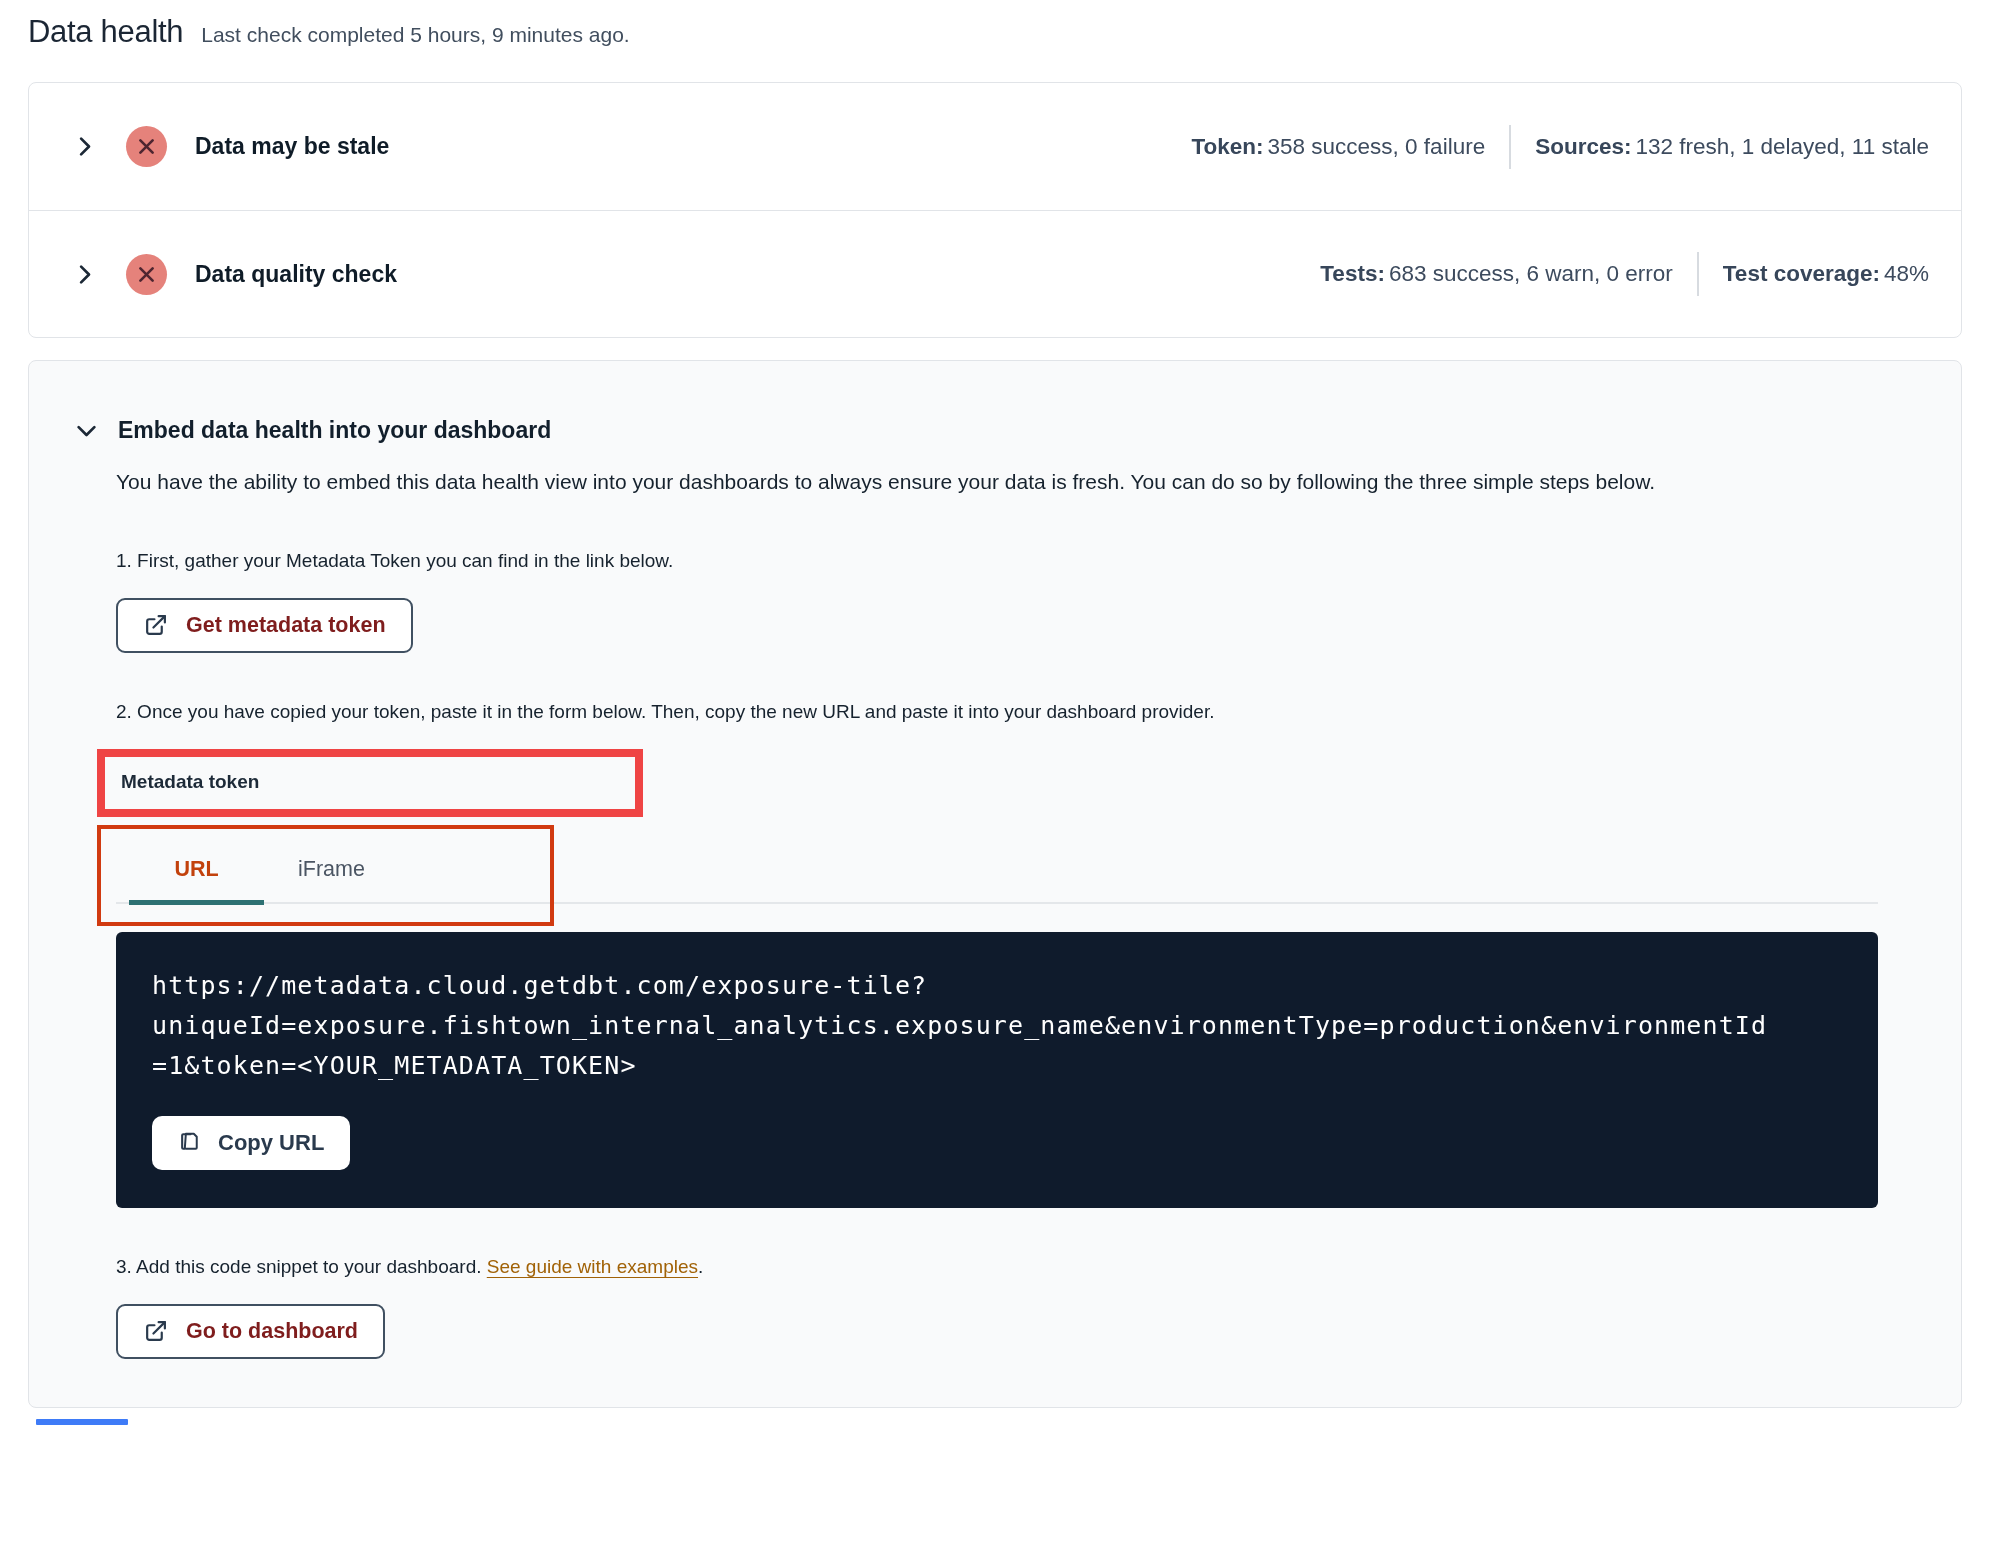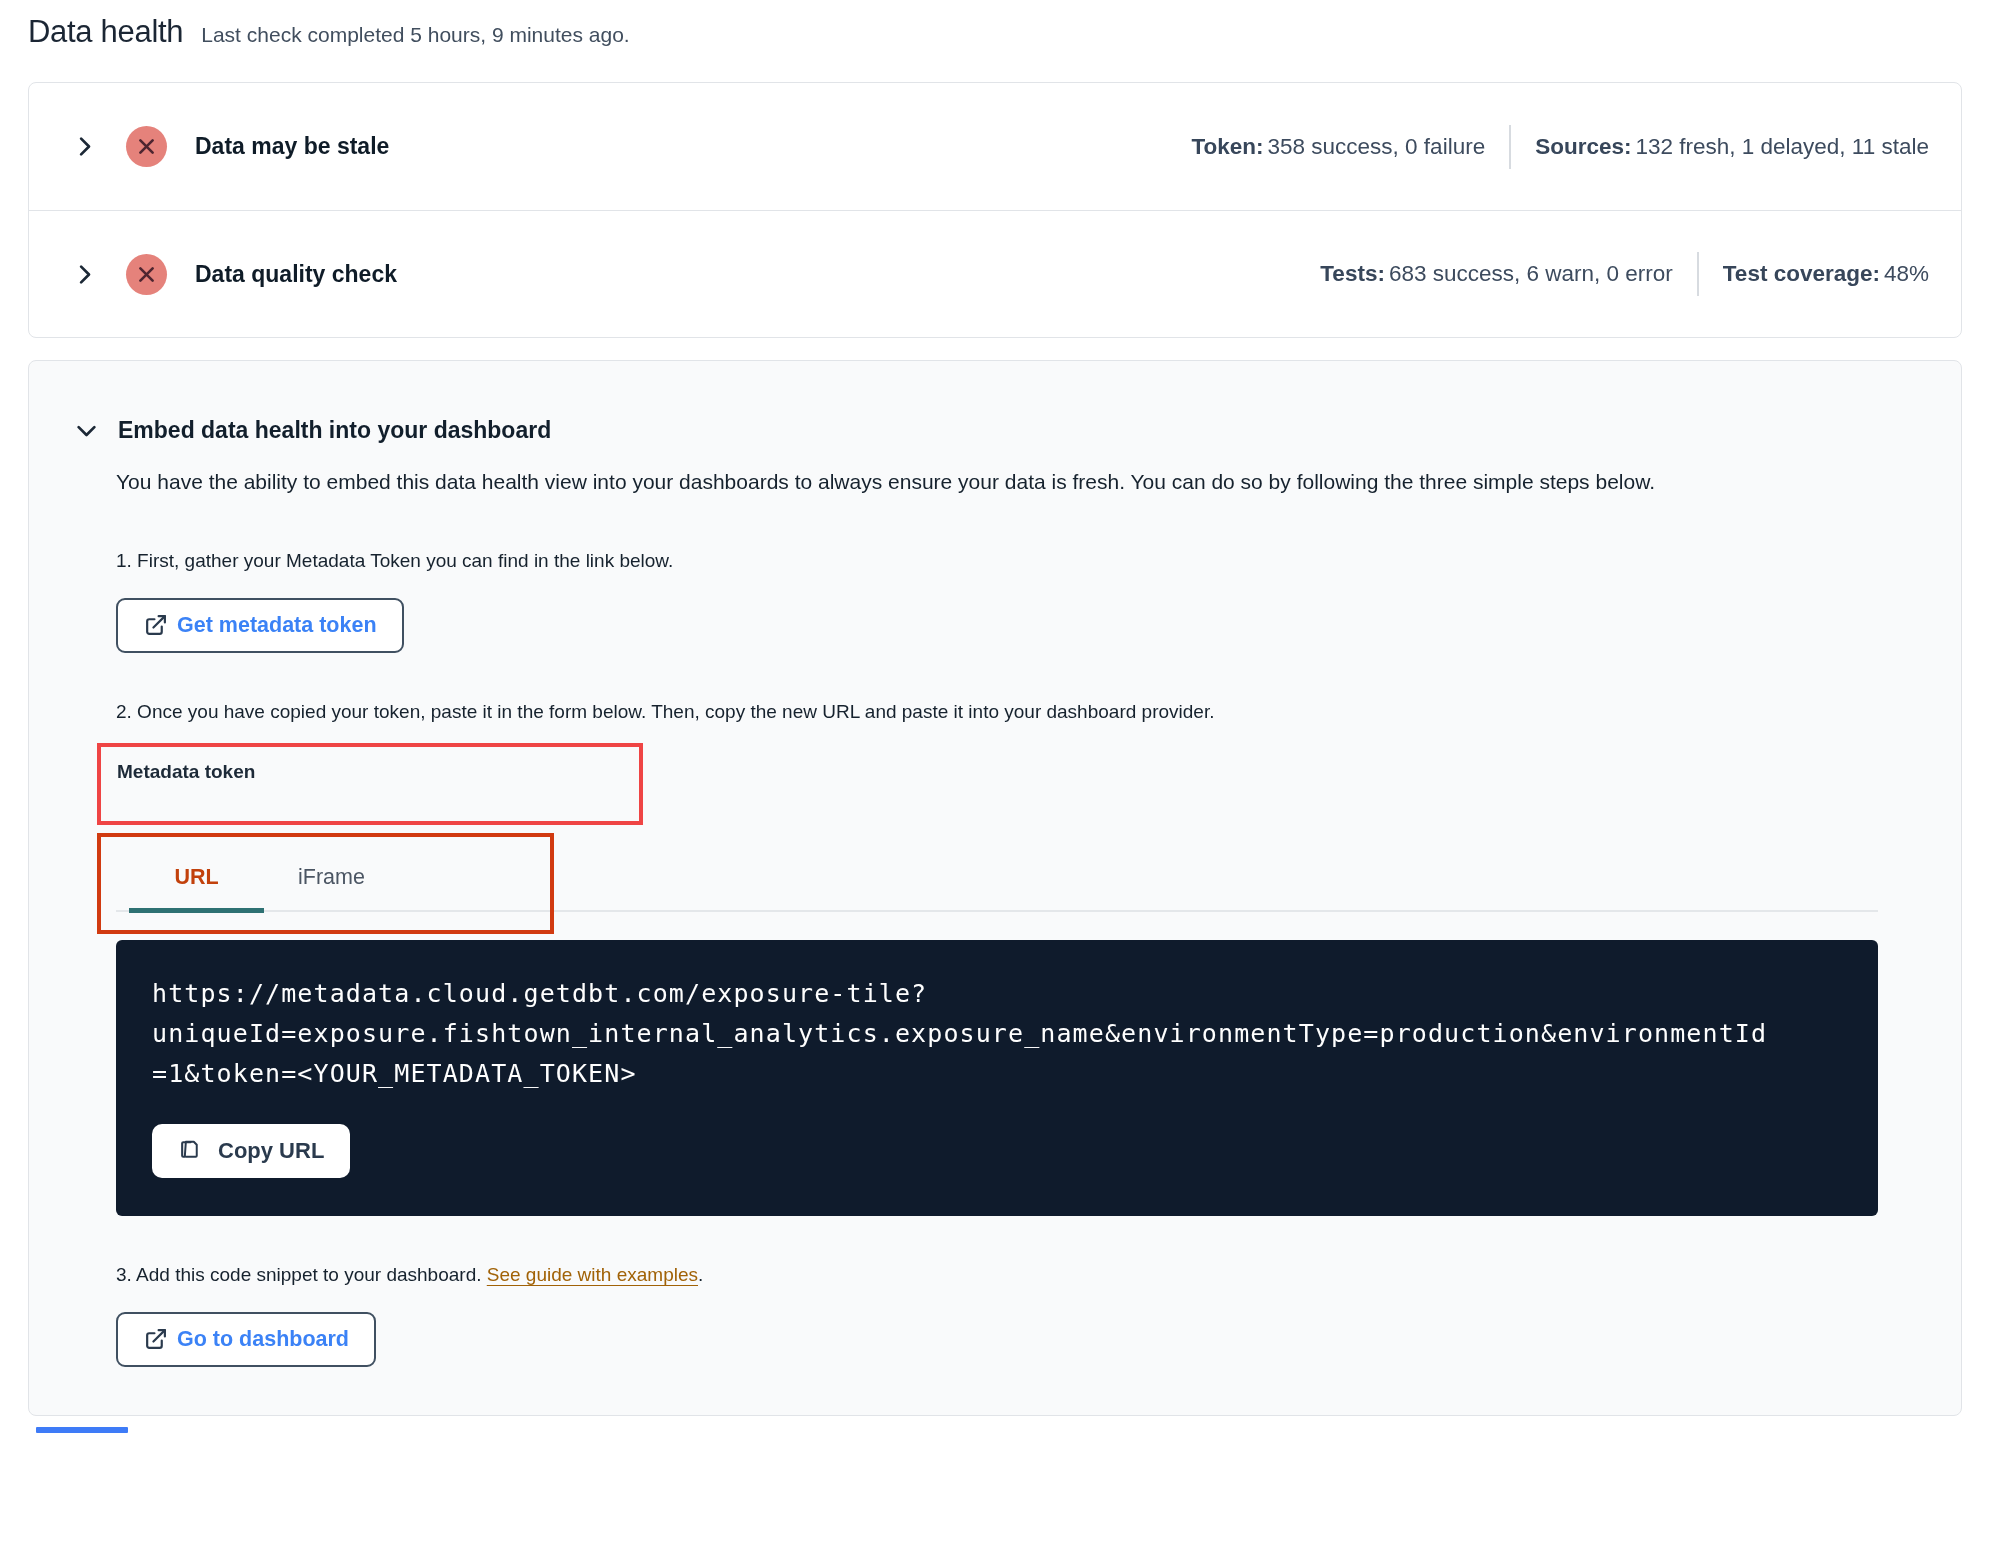--- a/index.html
+++ b/index.html
@@ -40,29 +40,29 @@
     margin: 22px 28px 0 28px;
     border: 1.5px solid #e1e4e8; border-radius: 8px; background: #f9fafb;
     padding: 56px 0 48px 44px;
   }
   .embed-header { display: flex; align-items: center; gap: 18px; cursor: pointer; }
   .embed-title { font-size: 23px; font-weight: 700; color: #121f2c; }
   .embed-content { margin-left: 43px; width: 1762px; }
   .embed-desc { margin-top: 18px; font-size: 21px; line-height: 40px; max-width: 1730px; color: #16222e; }
   .step-text { margin-top: 48px; font-size: 19px; color: #16222e; }
   .btn {
-    margin-top: 26px; display: inline-flex; align-items: center; gap: 9px;
+    margin-top: 26px; display: inline-flex; align-items: center; gap: 18px;
     background: #fff; border: 2px solid #405061; border-radius: 9px;
-    padding: 13px 25px; font-size: 21.5px; font-weight: 700; color: #3b82f6;
+    padding: 13px 25px; font-size: 21.5px; font-weight: 700; color: #7f1d1d;
     font-family: "Liberation Sans", sans-serif; cursor: pointer;
   }
   
   .token-box {
-    margin-top: 20px; margin-left: -19px; width: 546px;
-    border: 4px solid #ef4444; padding: 14px 0 38px 16px;
+    margin-top: 26px; margin-left: -19px; width: 546px;
+    border: 8px solid #ef4444; padding: 14px 0 16px 16px;
   }
   .token-label { font-size: 19px; font-weight: 700; color: #1d2a38; }
   .token-input {
     margin-top: 14px; width: 512px; height: 79px;
     border: 2px solid #5f6b7a; border-radius: 11px; background: #fff;
     padding: 0 25px; font-size: 22px; color: #1e2937;
     font-family: "Liberation Sans", sans-serif; outline: none;
   }
   .token-input::placeholder { color: #5d6875; opacity: 1; }
   

